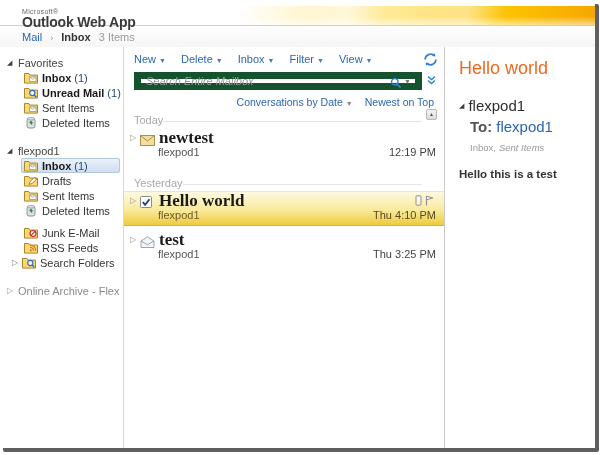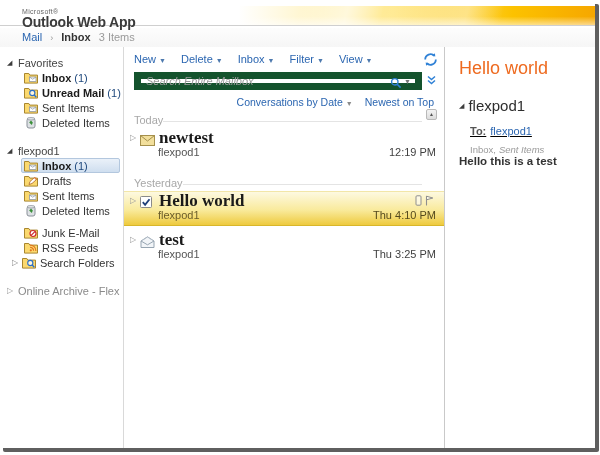--- a/index.html
+++ b/index.html
@@ -87,26 +87,26 @@
   .conv.selected { background:linear-gradient(to bottom,#fdf9e1 0%,#f9ea9b 55%,#eeca3e 100%); border-top:1px solid #f2e6a8; border-bottom:1px solid #d8b62a; padding-top:1px; padding-bottom:3px; }
   .conv.selected .l2 { color:#6b5d2a; }
   .conv.selected .time { color:#554a1e; }
   .ygap { height:12px; }
 
   
   .rp-subject { font-size:18px; color:#ee6a1f; line-height:22px; margin-top:4px; }
   .rp-senderrow { position:relative; margin-top:18px; padding-left:0; display:flex; align-items:center; }
   .rp-senderrow .tw { font-size:7px; color:#3c3c3c; margin-right:4px; cursor:pointer; }
   .rp-sender { font-size:15px; color:#2e2e2e; }
-  .rp-to { margin-top:11px; padding-left:11px; font-size:11px;text-decoration:underline; }
+  .rp-to { margin-top:4px; padding-left:11px; font-size:15px; }
   .rp-to .tol { font-weight:bold; color:#555; margin-right:4px; }
   .rp-to .tor { color:#2b66b1; cursor:pointer; }
   .rp-folders { margin-top:7px; padding-left:11px; font-size:9.5px; color:#9a9a9a; }
   .rp-folders .ital { font-style:italic; margin-left:3px; }
-  .rp-body { font-size:11.5px; font-weight:bold; color:#333; }
+  .rp-body { margin-top:15px; font-size:11.5px; font-weight:bold; color:#333; }
 </style>
 </head>
 <body>
 
 <div id="screen">
   <div id="app">
 
     <div class="header">
       <div class="logo">
         <span class="ms">Microsoft®</span>

